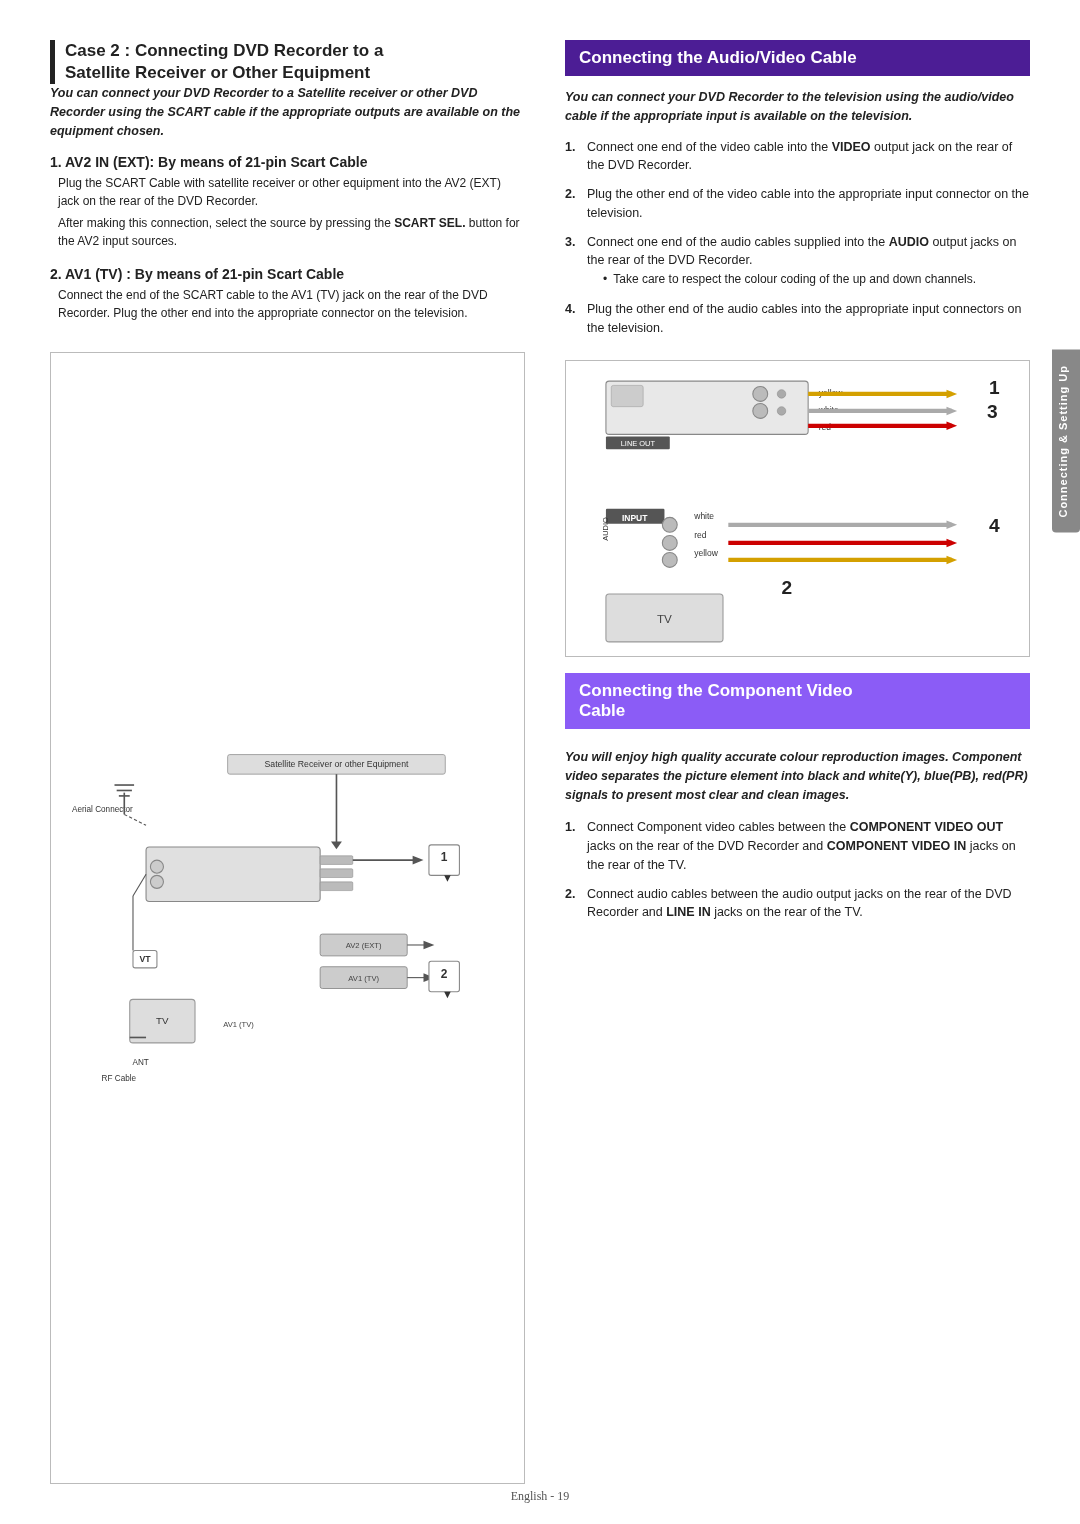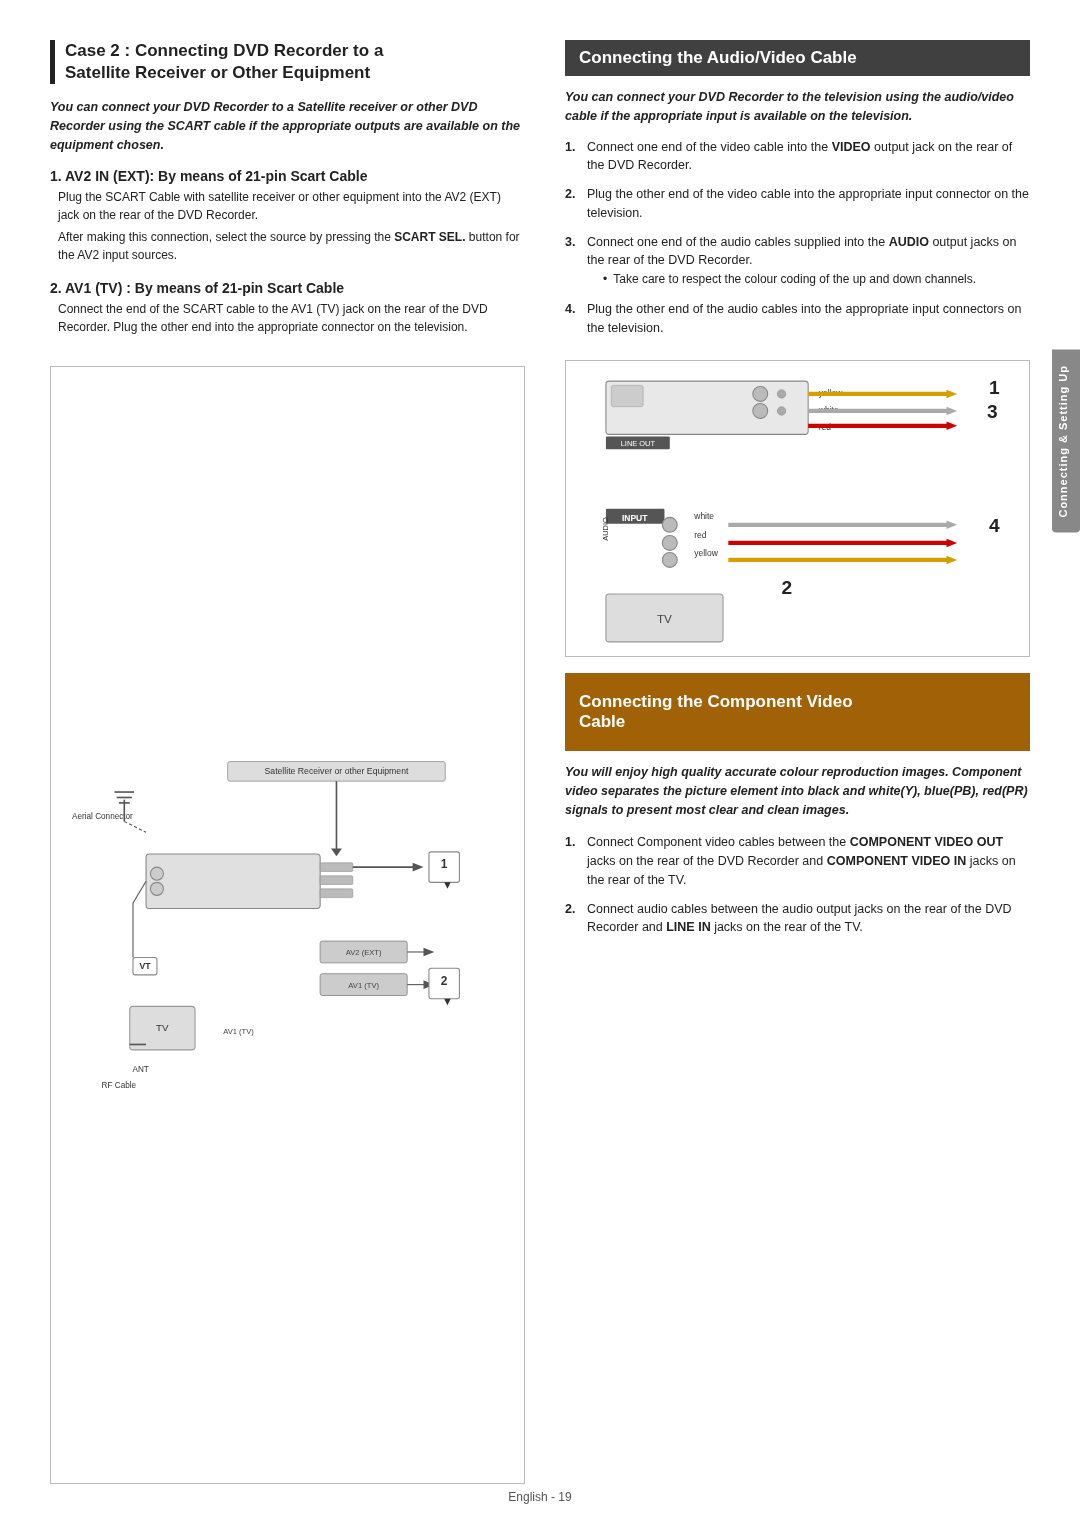--- a/index.html
+++ b/index.html
@@ -39,21 +39,20 @@
       transform: rotate(180deg);
       padding: 15px 5px;
       letter-spacing: 1px;
       border-radius: 4px 4px 0 0;
     }
 
     
     .case2-header {
       border-left: 5px solid #222;
       padding-left: 10px;
-      margin-bottom: 14px;
     }
 
     .case2-header h2 {
       font-size: 17px;
       font-weight: bold;
       line-height: 1.3;
     }
 
     .intro-bold {
       font-style: italic;
@@ -75,21 +74,21 @@
 
     .numbered-section p {
       font-size: 12px;
       line-height: 1.5;
       margin-bottom: 4px;
       margin-left: 8px;
     }
 
     
     .section-header-box {
-      background: #404040;
+      background: #4c1d95;
       color: #fff;
       padding: 8px 14px;
       margin-bottom: 12px;
     }
 
     .section-header-box h2 {
       font-size: 17px;
       font-weight: bold;
     }
 
@@ -137,40 +136,41 @@
       line-height: 1.5;
       margin-bottom: 2px;
     }
 
     .bullet-list li::before {
       content: "• ";
     }
 
     
     .component-header-box {
-      background: #a16207;
+      background: #8b5cf6;
       color: #fff;
-      padding: 19px 14px;
-      margin-bottom: 12px;
+      padding: 8px 14px;
+      margin-bottom: 19px;
     }
 
     .component-header-box h2 {
       font-size: 17px;
       font-weight: bold;
     }
 
     
     .page-footer {
       position: absolute;
       bottom: 20px;
       left: 0;
       right: 0;
       text-align: center;
       font-size: 12px;
       color: #555;
+      font-family: Liberation Serif, serif;
     }
 
     .full-left {
       display: flex;
       flex-direction: column;
     }
 
     .full-right {
       display: flex;
       flex-direction: column;

